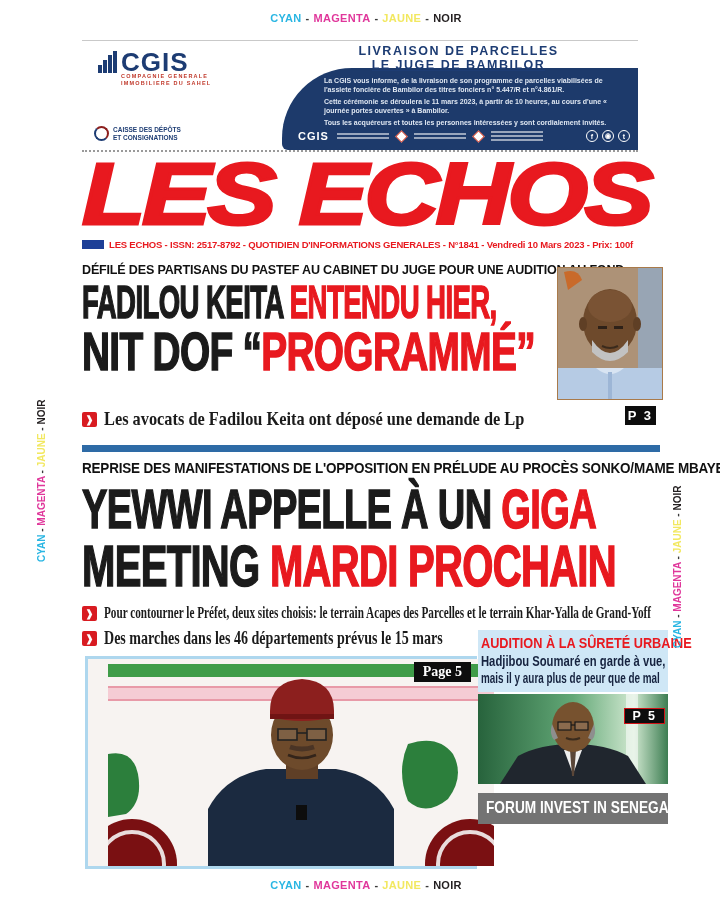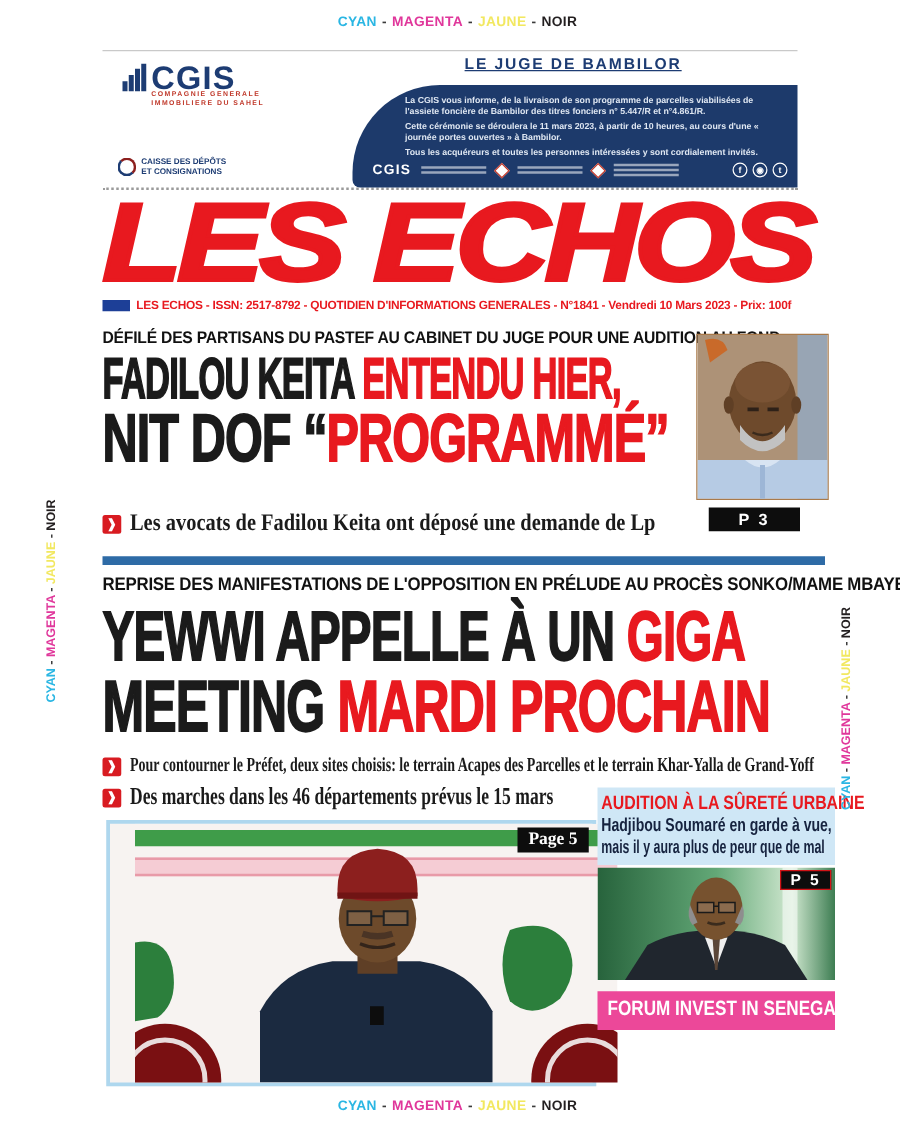--- a/index.html
+++ b/index.html
@@ -65,21 +65,21 @@
   .article1 { position:absolute; left:82px; top:262px; width:578px; height:182px; }
   .a1-l1 { top:17px; font-size:46px; transform:scaleX(.60); letter-spacing:-1px; }
   .a1-l2 { top:62px; font-size:54px; transform:scaleX(.72); letter-spacing:-1px; }
   .portrait1 { position:absolute; left:475px; top:5px; width:106px; height:133px; border:1px solid #a97a4a; }
   .subrow { position:absolute; left:0; top:146px; width:578px; display:flex; align-items:center; }
   .bullet-ic { width:15px; height:15px; background:#d81b21; border-radius:2px; color:#fff; font-size:10px; font-weight:700;
                display:flex; align-items:center; justify-content:center; margin-right:7px; flex:none; }
   .subtxt { font-family:"Liberation Serif", serif; font-size:19px; font-weight:700; color:#1b1b1b;
             white-space:nowrap; transform:scaleX(.86); transform-origin:left center; }
   .badge { background:#0d0d0d; color:#fff; font-weight:700; }
-  .b-p3 { position:absolute; right:20px; top:144px; font-size:13px; padding:2px 24px; letter-spacing:2px; }
+  .b-p3 { position:absolute; right:4px; top:144px; font-size:13px; padding:2px 3px; letter-spacing:2px; }
   .bluerule { position:absolute; left:82px; top:445px; width:578px; height:7px; background:#2e6ba6; }
 
   
   .article2 { position:absolute; left:82px; top:460px; width:578px; height:192px; }
   .a2-kicker { font-size:14.5px; }
   .a2-l1 { top:21px; font-size:56px; transform:scaleX(.68); letter-spacing:-1px; }
   .a2-l2 { top:77px; font-size:58px; transform:scaleX(.69); letter-spacing:-1px; }
   .a2-b1 { position:absolute; left:0; top:144px; display:flex; align-items:center; }
   .a2-b2 { position:absolute; left:0; top:167px; display:flex; align-items:center; }
   .b1txt { font-family:"Liberation Serif", serif; font-size:16px; font-weight:700; color:#1b1b1b;
@@ -90,22 +90,22 @@
   
   .mainphoto { position:absolute; left:85px; top:656px; width:392px; height:213px; border:3px solid #aed7ee; background:#f7f3f1;padding-left:20px; }
   .b-page5 { position:absolute; right:3px; top:3px; font-family:"Liberation Serif", serif; font-size:14px; padding:2px 9px; }
 
   
   .rightcol { position:absolute; left:478px; top:630px; width:190px; }
   .aud-panel { background:#cfe7f6; padding:4px 3px 5px 3px; }
   .aud-kick { color:#e8191f; font-size:15.5px; font-weight:700; white-space:nowrap; transform:scaleX(.82); transform-origin:left top; }
   .aud-line { color:#16233f; font-size:15px; font-weight:700; white-space:nowrap; transform-origin:left top; line-height:1.15; }
   .photo2wrap { position:relative; width:190px; height:90px; margin-top:2px; }
-  .b-p5 { position:absolute; right:3px; top:2px; font-size:12.5px; padding:0 7px; letter-spacing:2px; border:1px solid #d01317; }
-  .forumbox { margin-top:9px; background:#ec4899; padding:5px 8px 7px 8px; }
+  .b-p5 { position:absolute; right:3px; top:14px; font-size:12.5px; padding:0 7px; letter-spacing:2px; border:1px solid #d01317; }
+  .forumbox { margin-top:9px; background:#737373; padding:5px 8px 7px 8px; }
   .forum-kick { color:#fff; font-size:16.5px; font-weight:700; white-space:nowrap; transform:scaleX(.83); transform-origin:left top; }
   .forum-title { color:#fff; font-size:19px; font-weight:700; letter-spacing:-.5px; line-height:1.08; margin-top:2px; }
   .b-p4 { font-size:12px; letter-spacing:2px; padding-left:4px; }
 </style>
 </head>
 <body>
 
 <div class="page">
 
   <div class="colorbar" style="top:12px;">
@@ -126,20 +126,21 @@
       </span>
     </div>
     <div class="ad-cdc-logo">
       <span class="cdc-ring"></span>
       <span class="cdc-txt">
         <span>CAISSE DES DÉPÔTS</span><br><span>ET CONSIGNATIONS</span>
         <span class="cdc-squiggle"></span>
       </span>
     </div>
     <div class="ad-title">
+      <div class="t1">LIVRAISON DE PARCELLES</div>
       <div class="t2">LE JUGE DE BAMBILOR</div>
     </div>
     <div class="ad-panel">
       <div class="ad-paras">
         <p>La CGIS vous informe, de la livraison de son programme de parcelles viabilisées de l'assiete foncière de Bambilor des titres fonciers n° 5.447/R et n°4.861/R.</p>
         <p>Cette cérémonie se déroulera le 11 mars 2023, à partir de 10 heures,  au cours d'une « journée portes ouvertes » à Bambilor.</p>
         <p>Tous les acquéreurs et toutes les personnes intéressées y sont cordialement invités.</p>
       </div>
       <div class="ad-bottom">
         <span class="ad-brand">CGIS</span>

